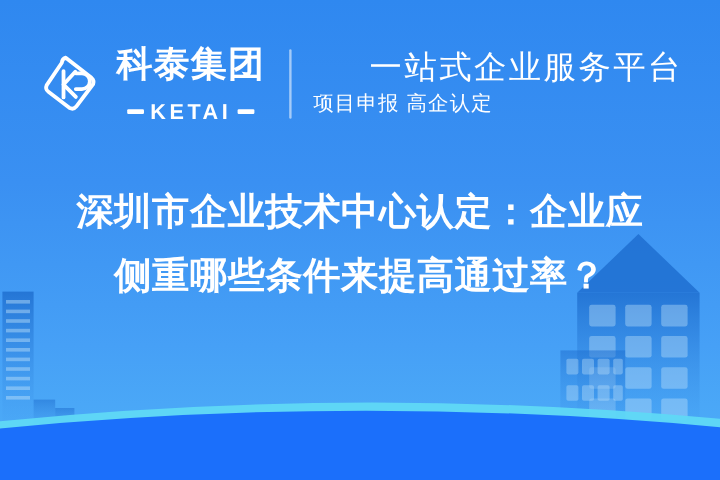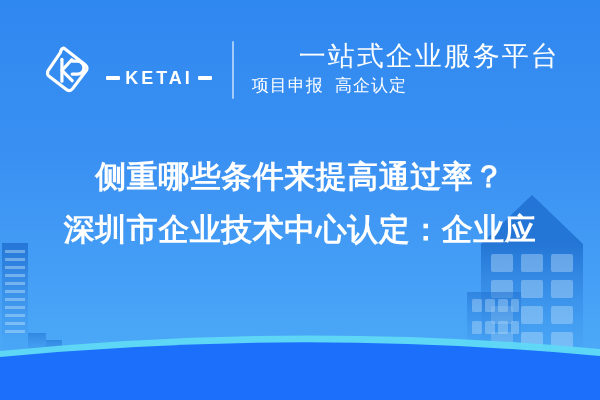--- a/index.html
+++ b/index.html
@@ -109,21 +109,20 @@
     white-space: nowrap;
     margin-left: 47px;
   }
   .tagline-sub {
     font-size: 17px;
     color: #ffffff;
     letter-spacing: 1px;
     line-height: 1.3;
     margin-top: 4px;
     white-space: nowrap;
-    font-family: Liberation Mono, monospace;
   }
 
   
   .title-wrap {
     position: absolute;
     left: 0;
     top: 150px;
     width: 600px;
     padding: 0 38px;
     box-sizing: border-box;
@@ -232,36 +231,37 @@
 
             <path d="M23.5 18.5 L23.5 42"></path>
 
             <path d="M34 19 L23.5 30.5 L34.5 41.5"></path>
 
             <path d="M34.5 20.5 L40 20.5 A7 7 0 0 1 40 34.5 L34.5 34.5"></path>
           </g>
         </svg>
 
         <div class="logo-words">
+          <div class="logo-cn">科泰集团</div>
           <div class="logo-en-row">
             <span class="logo-dash"></span>
             <span class="logo-en">KETAI</span>
             <span class="logo-dash"></span>
           </div>
         </div>
       </div>
 
       <div class="divider"></div>
 
       <div class="tagline-block">
         <div class="tagline-main">一站式企业服务平台</div>
         <div class="tagline-sub">项目申报 高企认定</div>
       </div>
 
     </div>
   </div>
 
   <div class="title-wrap">
+    <div class="title-line">深圳市企业技术中心认定：企业应</div>
     <div class="title-line">侧重哪些条件来提高通过率？</div>
-    <div class="title-line">深圳市企业技术中心认定：企业应</div>
   </div>
 
 </div>
 
 </body></html>

